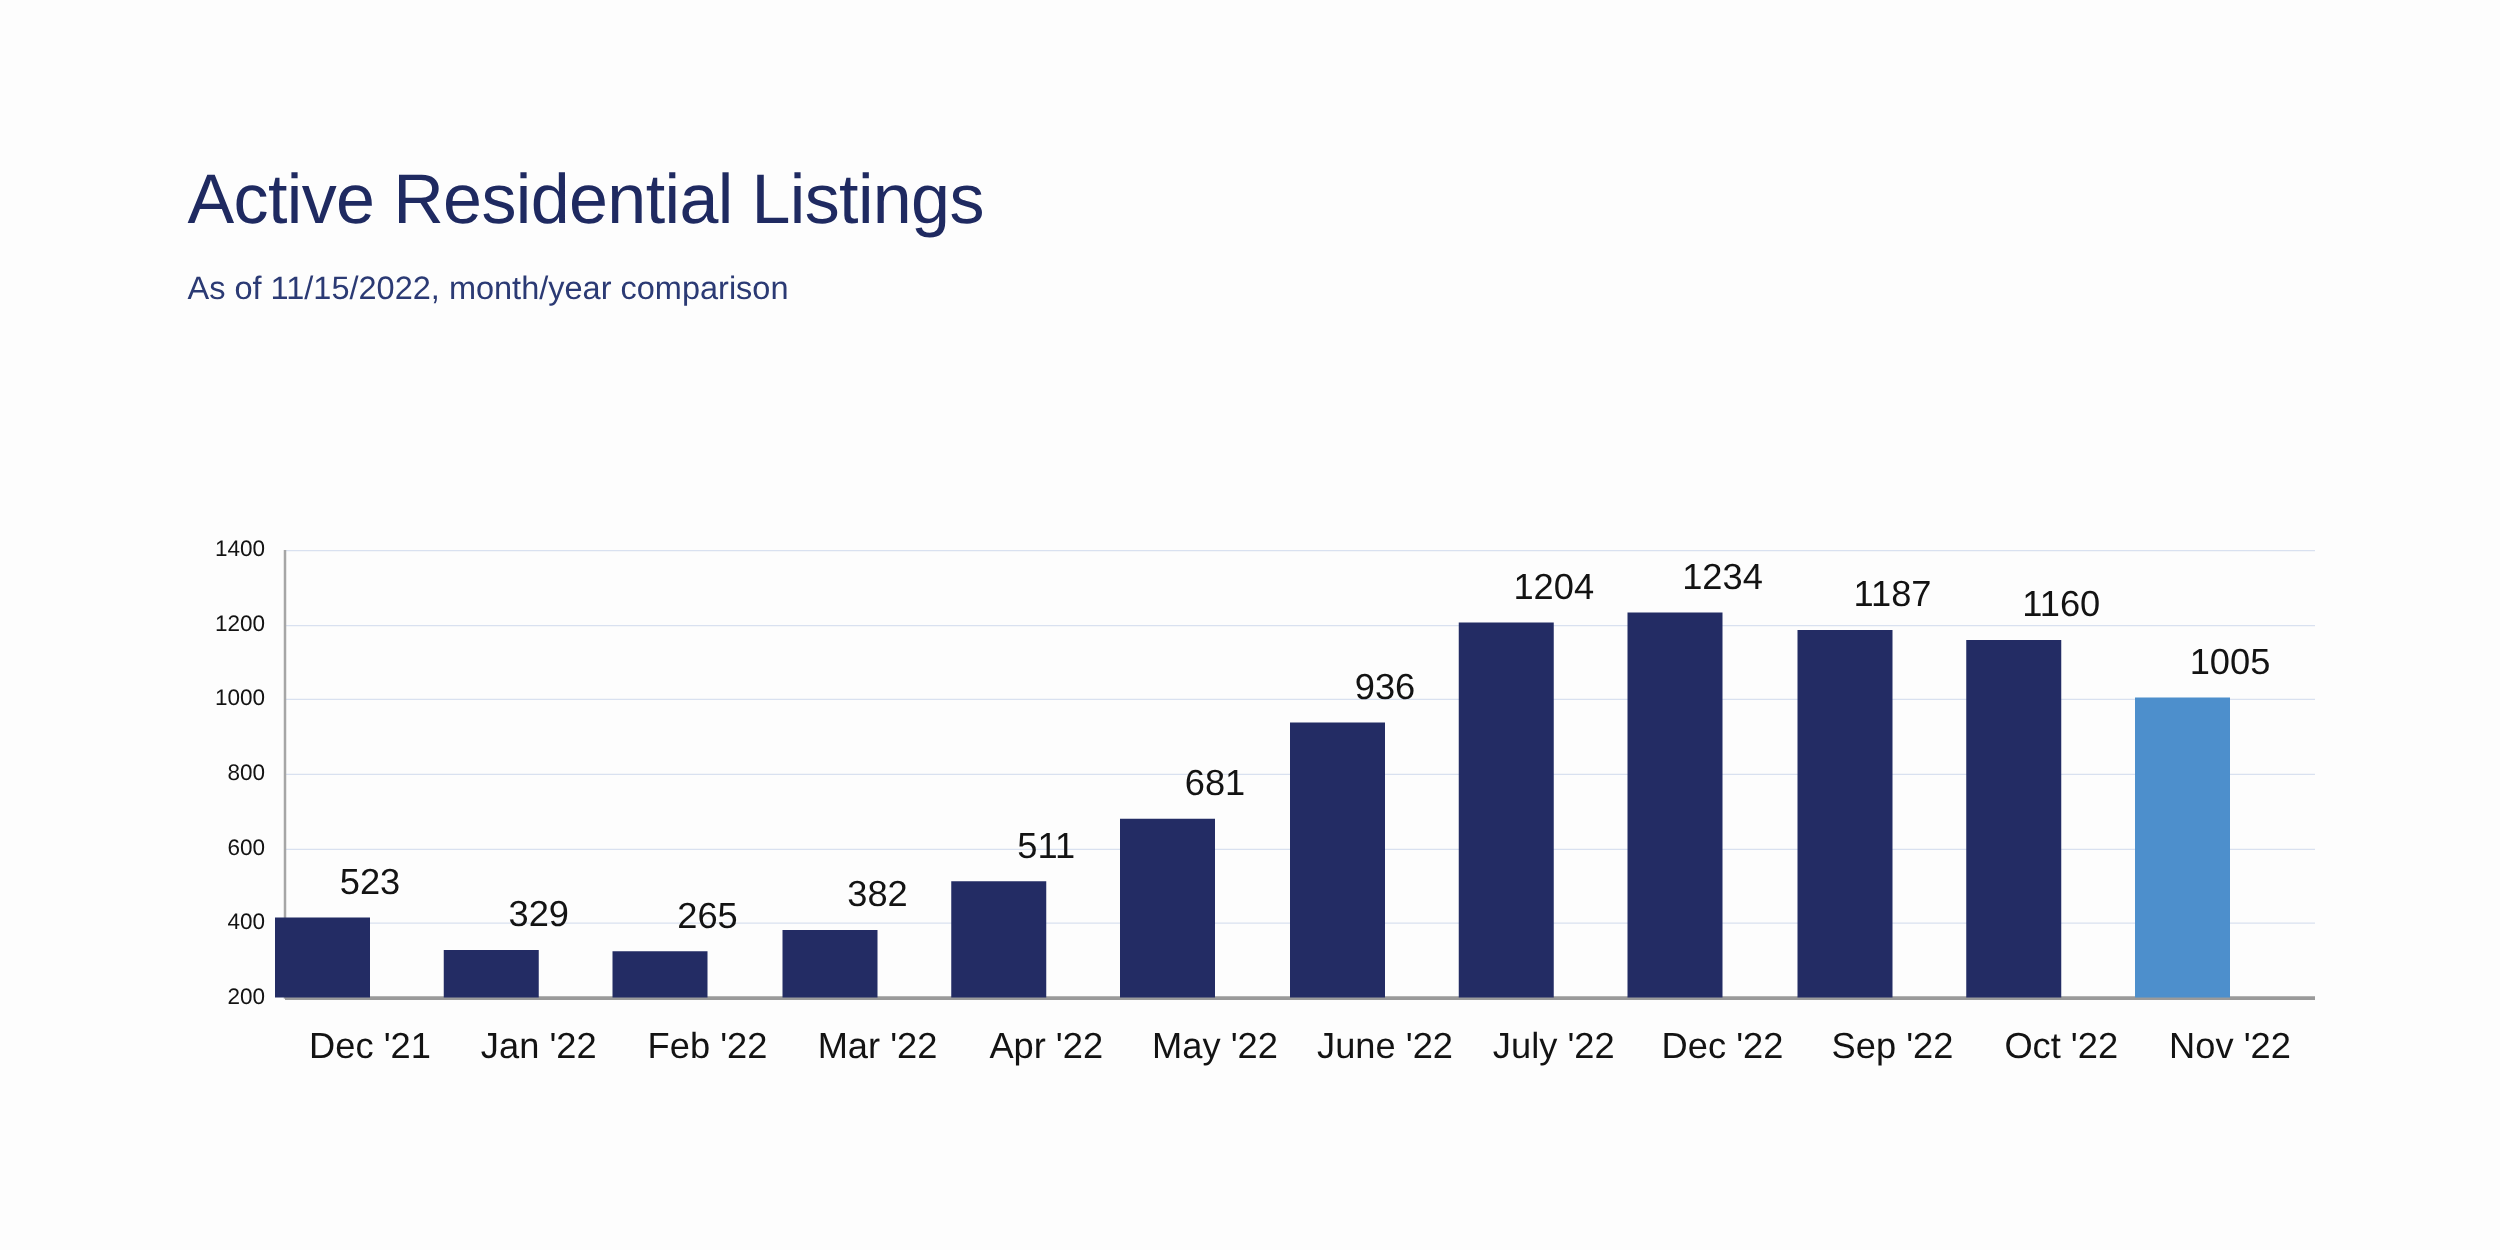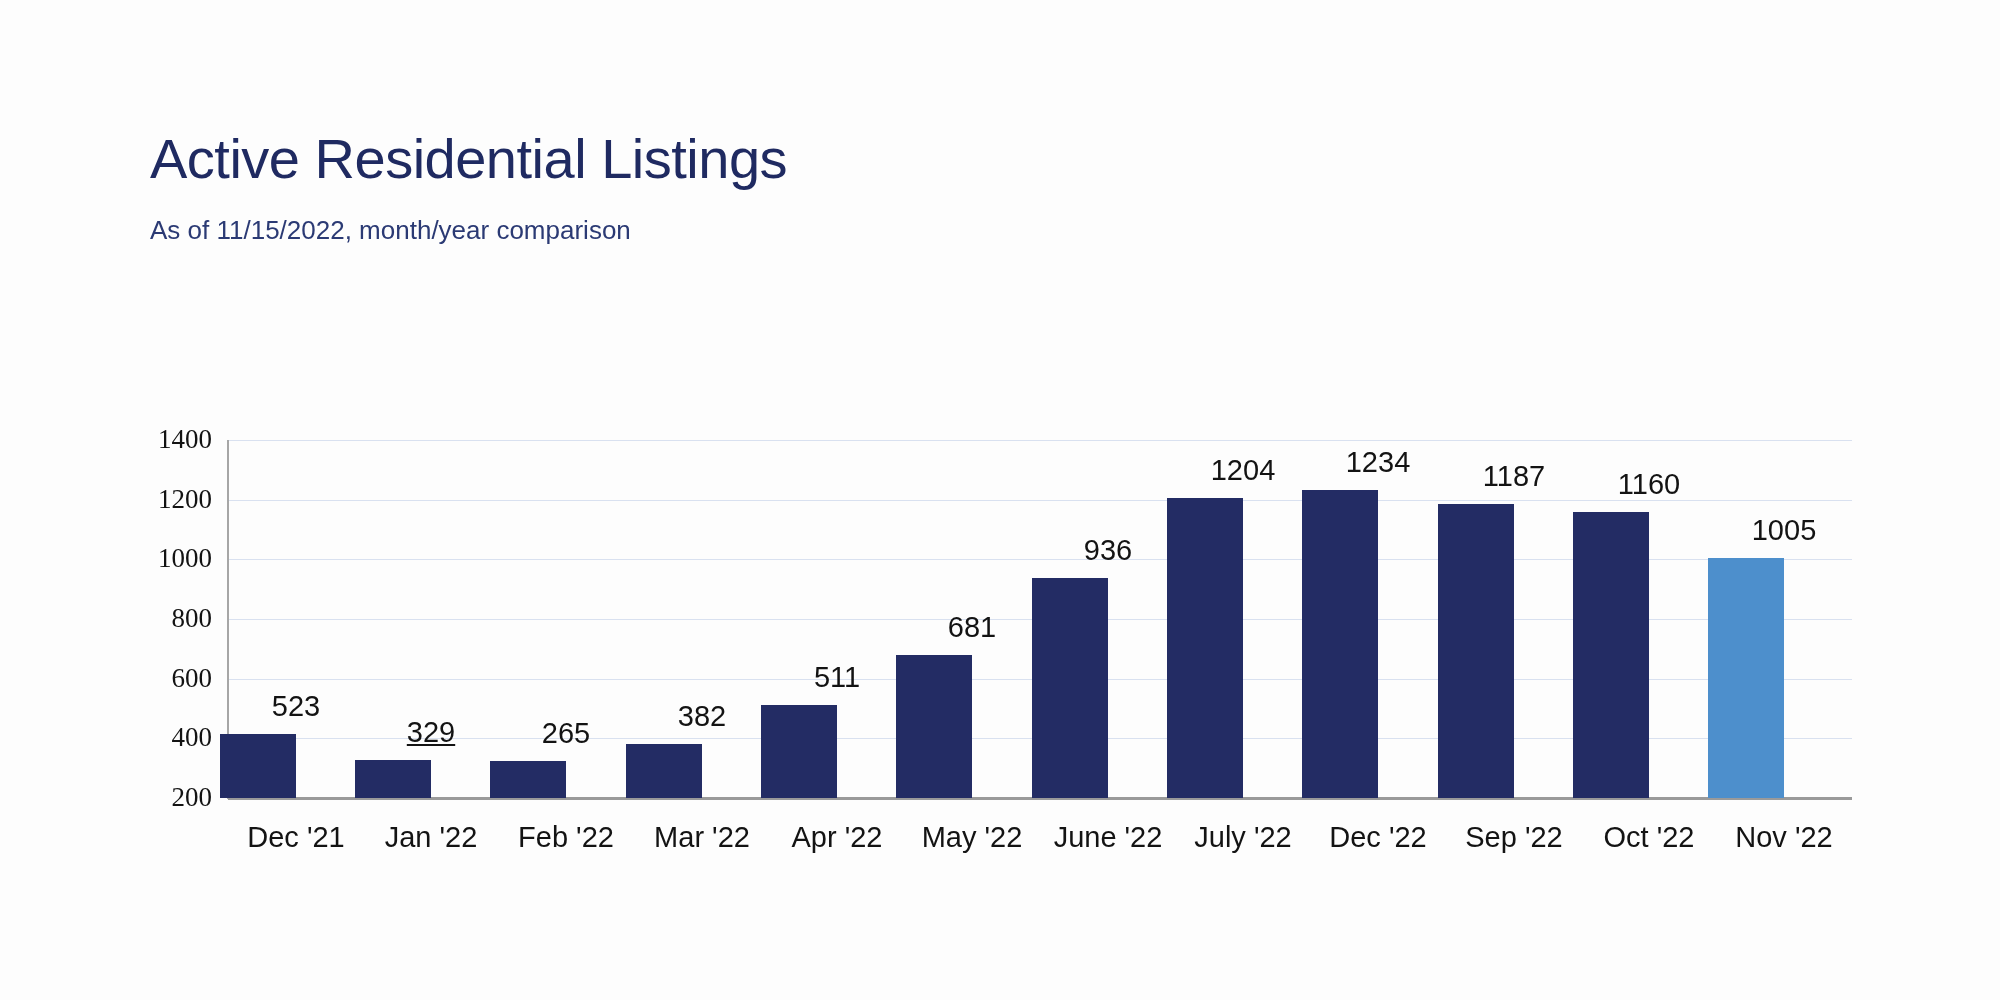--- a/index.html
+++ b/index.html
@@ -80,24 +80,24 @@
     top: 797px;
     width: 1624px;
     height: 3px;
     background: #9a9a9a;
   }
   .ytick-box {
     position: absolute;
     left: 100px;
     width: 112px;
     text-align: right;
-    font-size: 27px;
+    font-size: 18px;
     line-height: 27px;
     color: #131313;
-    font-family: Liberation Serif, serif;
+    font-family: Liberation Sans, sans-serif;
   }
   .bar {
     position: absolute;
     bottom: 0;
     left: 50%;
     transform: translateX(-50%);
     width: 76px;
   }
   .bar.navy { background: #232c64; }
   .bar.light { background: #4d8fcc; }
@@ -156,21 +156,21 @@
         <div class="ytick-box" style="top: 426px;">1400</div>
       </div>
 
     <div id="axis-y-line"></div>
     <div id="axis-x-line"></div>
 
     <div id="bars-layer">
         <div class="bar navy" style="position: absolute; left: 258px; top: 734px; height: 64px; width: 76px; background: rgb(35, 44, 100);"></div>
         <div class="bar-value" style="position: absolute; left: 296px; top: 692px;">523</div>
         <div class="bar navy" style="position: absolute; left: 393px; top: 760px; height: 38px; width: 76px; background: rgb(35, 44, 100);"></div>
-        <div class="bar-value" style="position: absolute; left: 431px; top: 718px; text-decoration: underline;">329</div>
+        <div class="bar-value" style="position: absolute; left: 431px; top: 718px;">329</div>
         <div class="bar navy" style="position: absolute; left: 528px; top: 761px; height: 37px; width: 76px; background: rgb(35, 44, 100);"></div>
         <div class="bar-value" style="position: absolute; left: 566px; top: 719px;">265</div>
         <div class="bar navy" style="position: absolute; left: 664px; top: 744px; height: 54px; width: 76px; background: rgb(35, 44, 100);"></div>
         <div class="bar-value" style="position: absolute; left: 702px; top: 702px;">382</div>
         <div class="bar navy" style="position: absolute; left: 799px; top: 705px; height: 93px; width: 76px; background: rgb(35, 44, 100);"></div>
         <div class="bar-value" style="position: absolute; left: 837px; top: 663px;">511</div>
         <div class="bar navy" style="position: absolute; left: 934px; top: 655px; height: 143px; width: 76px; background: rgb(35, 44, 100);"></div>
         <div class="bar-value" style="position: absolute; left: 972px; top: 613px;">681</div>
         <div class="bar navy" style="position: absolute; left: 1070px; top: 578px; height: 220px; width: 76px; background: rgb(35, 44, 100);"></div>
         <div class="bar-value" style="position: absolute; left: 1108px; top: 536px;">936</div>

